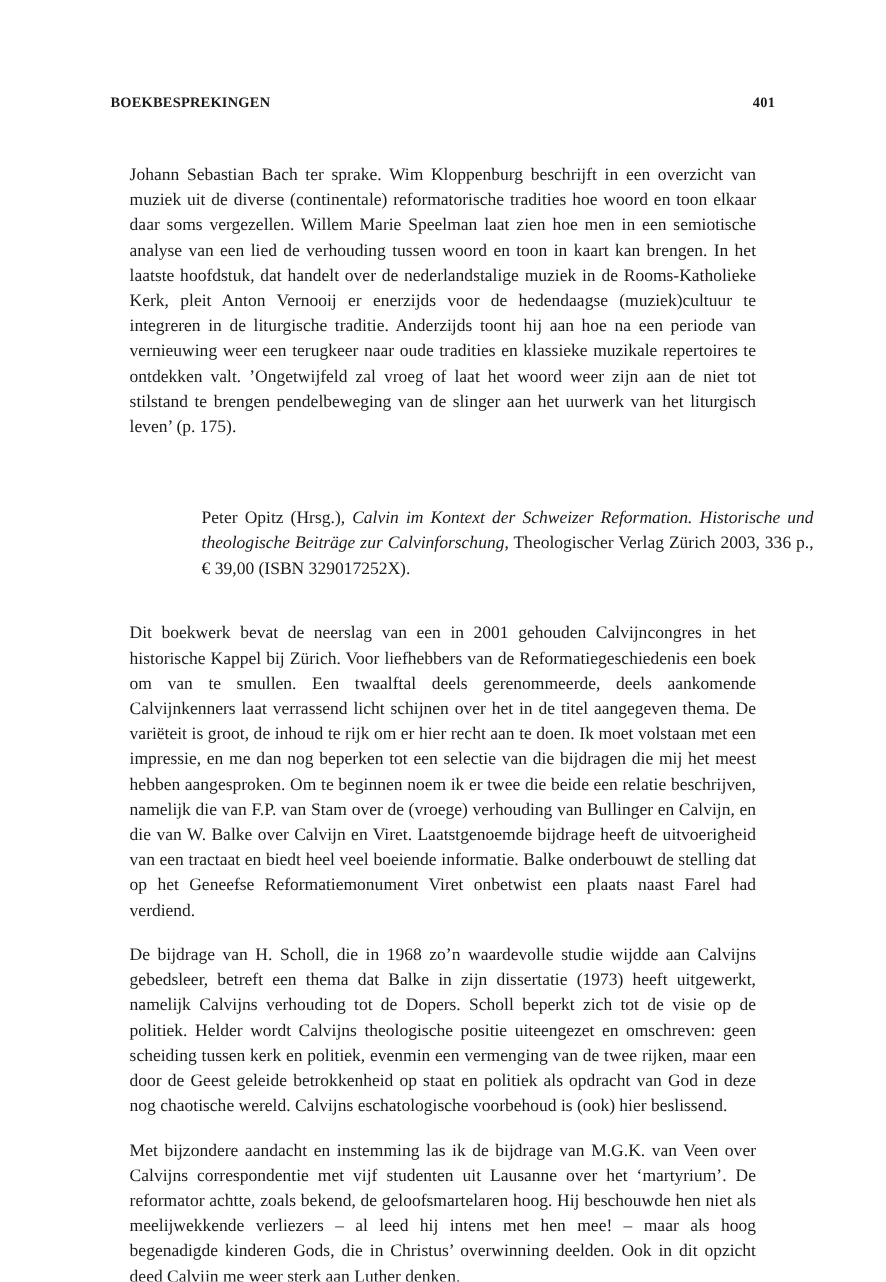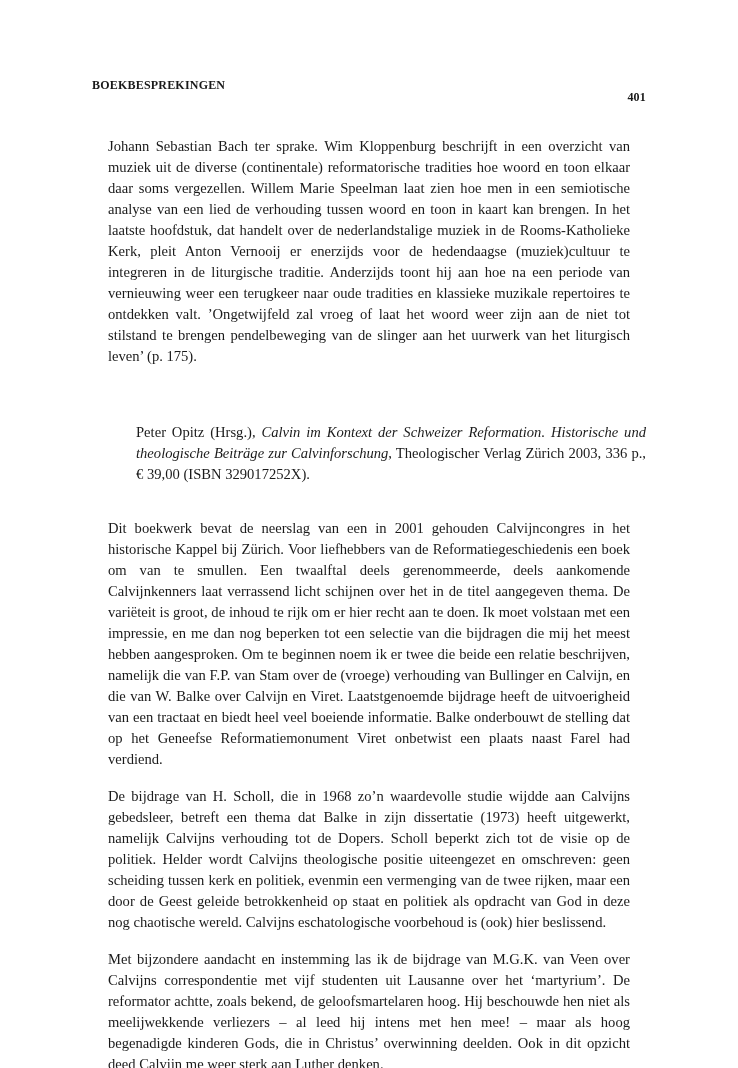--- a/index.html
+++ b/index.html
@@ -2,21 +2,21 @@
 <html><head>
 <meta charset="utf-8">
 <style>
   html, body { margin: 0; padding: 0; background: #ffffff; }
   body { width: 738px; height: 1068px; position: relative; overflow: hidden;
          font-family: "Liberation Serif", "DejaVu Serif", serif; color: #1a1a1a; }
   .page { position: absolute; left: 92px; top: 0; width: 554px; }
   .running-head { position: absolute; top: 78px; left: 0; width: 554px; height: 22px;
                   font-size: 12px; letter-spacing: 0.2px; font-weight: bold; }
   .running-head .title { position: absolute; left: 0; top: 0; }
-  .running-head .pagenum { position: absolute; right: 0; top: 12px; }
+  .running-head .pagenum { position: absolute; right: 0; top: 0; }
   .body-block { position: absolute; left: 0; width: 554px; font-size: 14.6px; line-height: 21px; }
   .body-block p { margin: 16px; text-align: justify; hyphens: manual; }
   .signature { text-align: right; }
   .citation { position: absolute; left: 44px; width: 510px; font-size: 14.6px; line-height: 21px; text-align: justify; }
   .citation p { margin: 0; }
   i { font-style: italic; }
 </style>
 </head>
 <body>
 
@@ -24,21 +24,21 @@
 
   <div class="running-head">
     <span class="title">BOEKBESPREKINGEN</span>
     <span class="pagenum">401</span>
   </div>
 
   <div class="body-block" style="top:120px;">
     <p>Johann Sebastian Bach ter sprake. Wim Kloppenburg beschrijft in een overzicht van muziek uit de diverse (continentale) reformatorische tradities hoe woord en toon elkaar daar soms vergezellen. Willem Marie Speelman laat zien hoe men in een semiotische analyse van een lied de verhouding tussen woord en toon in kaart kan brengen. In het laatste hoofdstuk, dat handelt over de neder­landstalige muziek in de Rooms-Katholieke Kerk, pleit Anton Vernooij er enerzijds voor de hedendaagse (muziek)cultuur te integreren in de liturgische traditie. Anderzijds toont hij aan hoe na een periode van vernieuwing weer een terugkeer naar oude tradities en klassieke muzikale repertoires te ontdekken valt. ’Ongetwijfeld zal vroeg of laat het woord weer zijn aan de niet tot stilstand te brengen pendelbeweging van de slinger aan het uurwerk van het liturgisch leven’ (p. 175).</p>
   </div>
 
-  <div class="citation" style="top:422px;">
+  <div class="citation" style="top:422px;margin-left:32px;">
     <p><span>Peter Opitz (Hrsg.), </span><i>Calvin im Kontext der Schweizer Reformation. Historische und theo­logische Beiträge zur Calvinforschung</i><span>, Theologischer Verlag Zürich 2003, 336 p., € 39,00 (ISBN 329017252X).</span></p>
   </div>
 
   <div class="body-block" style="top:502px;">
     <p>Dit boekwerk bevat de neerslag van een in 2001 gehouden Calvijncongres in het historische Kappel bij Zürich. Voor liefhebbers van de Reformatiegeschiedenis een boek om van te smullen. Een twaalftal deels gerenommeerde, deels aankomende Calvijnkenners laat verrassend licht schij­nen over het in de titel aangegeven thema. De variëteit is groot, de inhoud te rijk om er hier recht aan te doen. Ik moet volstaan met een impressie, en me dan nog beperken tot een selectie van die bijdragen die mij het meest hebben aangesproken. Om te beginnen noem ik er twee die beide een relatie beschrijven, namelijk die van F.P. van Stam over de (vroege) verhouding van Bullinger en Calvijn, en die van W. Balke over Calvijn en Viret. Laatstgenoemde bijdrage heeft de uitvoerig­heid van een tractaat en biedt heel veel boeiende informatie. Balke onderbouwt de stelling dat op het Geneefse Reformatiemonument Viret onbetwist een plaats naast Farel had verdiend.</p>
     <p>De bijdrage van H. Scholl, die in 1968 zo’n waardevolle studie wijdde aan Calvijns gebedsleer, betreft een thema dat Balke in zijn dissertatie (1973) heeft uitgewerkt, namelijk Calvijns verhou­ding tot de Dopers. Scholl beperkt zich tot de visie op de politiek. Helder wordt Calvijns theologi­sche positie uiteengezet en omschreven: geen scheiding tussen kerk en politiek, evenmin een ver­menging van de twee rijken, maar een door de Geest geleide betrokkenheid op staat en politiek als opdracht van God in deze nog chaotische wereld. Calvijns eschatologische voorbehoud is (ook) hier beslissend.</p>
     <p>Met bijzondere aandacht en instemming las ik de bijdrage van M.G.K. van Veen over Calvijns correspondentie met vijf studenten uit Lausanne over het ‘martyrium’. De reformator achtte, zoals bekend, de geloofsmartelaren hoog. Hij beschouwde hen niet als meelijwekkende verliezers – al leed hij intens met hen mee! – maar als hoog begenadigde kinderen Gods, die in Christus’ over­winning deelden. Ook in dit opzicht deed Calvijn me weer sterk aan Luther denken.</p>
     <p>Veel valt er te leren uit het opstel van N. Kuropka over de opdracht die Calvijn schreef bij zijn commentaar op de Romeinenbrief (1539), waarin de reformator zijn eigen exegetische en her­meneutische uitgangspunten vergelijkt met die van zijn tijdgenoten Melanchthon, Bullinger en Bucer. Bij alle methodische verschillen in de uitleg van de Schrift ging het Calvijn toch vooral om</p>
   </div>
 

